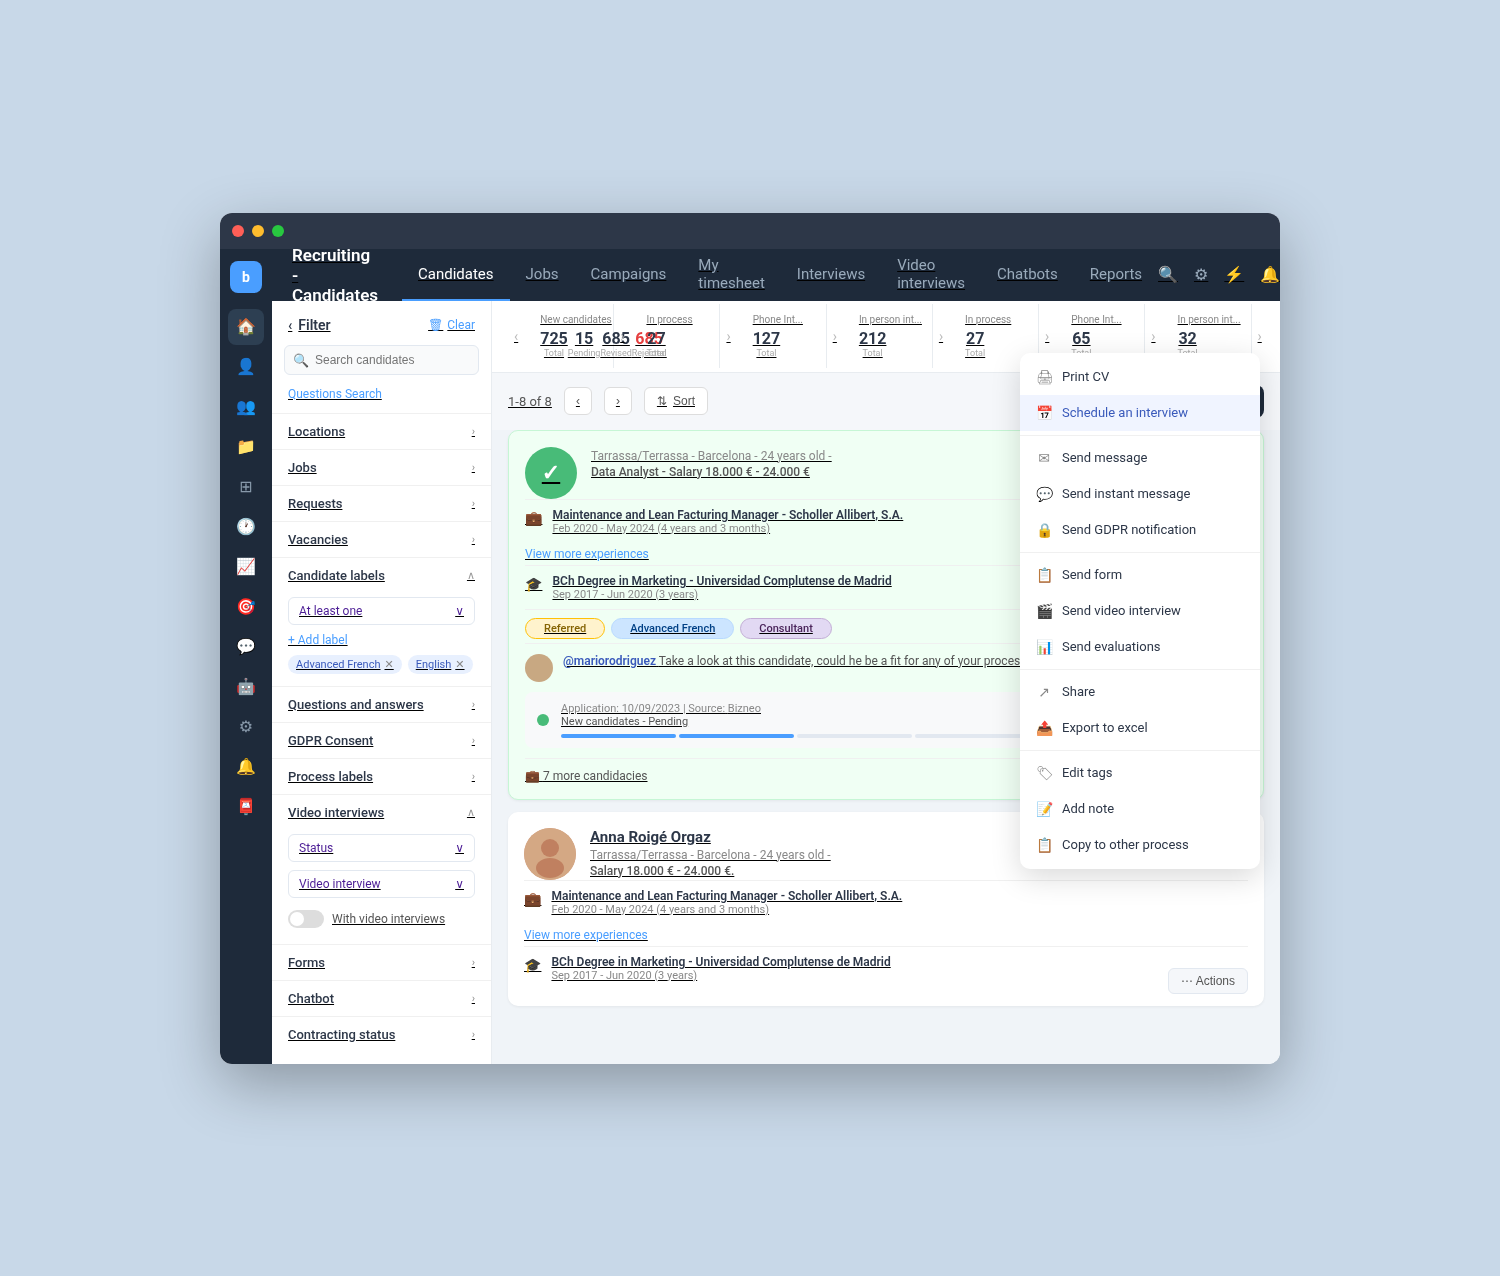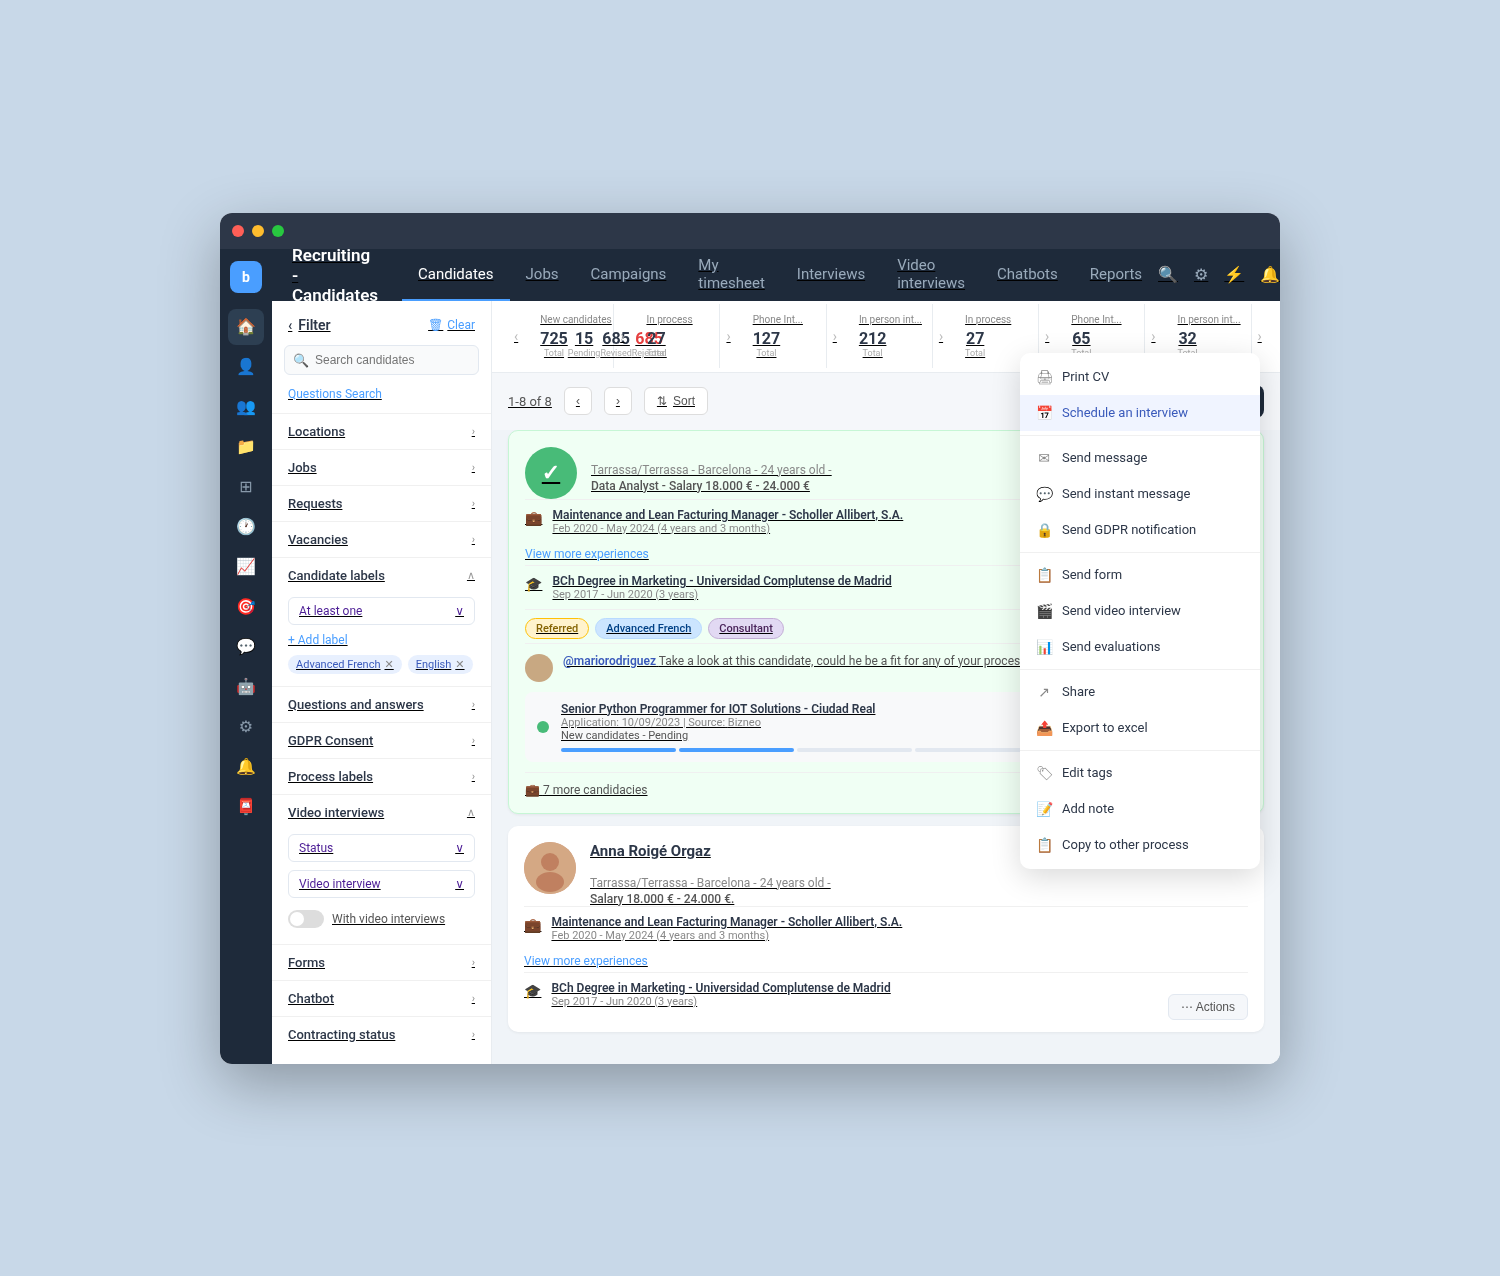--- a/index.html
+++ b/index.html
@@ -402,21 +402,21 @@
     }
     .candidate-info { flex: 1; }
     .candidate-name {
       font-size: 15px;
       font-weight: 700;
       color: #2d3748;
     }
     .candidate-meta {
       font-size: 12px;
       color: #888;
-      margin-top: 16px;
+      margin-top: 2px;
     }
     .candidate-role {
       font-size: 12px;
       color: #555;
       margin-top: 2px;
       font-weight: 500;
     }
     .experience-item {
       display: flex;
       gap: 10px;
@@ -444,21 +444,21 @@
       padding: 4px 0;
     }
     .tags-section {
       display: flex;
       gap: 6px;
       flex-wrap: wrap;
       padding: 8px 0 4px;
       border-top: 1px solid #f0f0f0;
     }
     .badge {
-      padding: 3px 10px;
+      padding: 3px 18px;
       border-radius: 12px;
       font-size: 11px;
       font-weight: 500;
     }
     .badge-referred { background: #fff3cd; color: #856404; border: 1px solid #ffc107; }
     .badge-french { background: #cce5ff; color: #004085; border: 1px solid #b8daff; }
     .badge-consultant { background: #e2d9f3; color: #4a235a; border: 1px solid #c3aed6; }
     .mention-row {
       display: flex;
       align-items: flex-start;
@@ -914,21 +914,20 @@
               <div class="mention-row">
                 <div class="mention-avatar"></div>
                 <div class="mention-text">
                   <span class="mention-user">@mariorodriguez</span>
                   <span>Take a look at this candidate, could he be a fit for any of your processes?</span>
                 </div>
               </div>
               <div class="application-row">
                 <div class="app-status-dot"></div>
                 <div class="app-info">
-                  <div class="app-title">Senior Python Programmer for IOT Solutions - Ciudad Real</div>
                   <div class="app-source">
                     <span>Application: 10/09/2023 | Source:</span>
                     <span>Bizneo</span>
                   </div>
                   <div class="app-stage">New candidates - Pending</div>
                   <div class="progress-bar-row">
                     <div class="progress-seg" style="background:#4a9eff;"></div>
                     <div class="progress-seg" style="background:#4a9eff;"></div>
                     <div class="progress-seg" style="background:#e2e8f0;"></div>
                     <div class="progress-seg" style="background:#e2e8f0;"></div>

